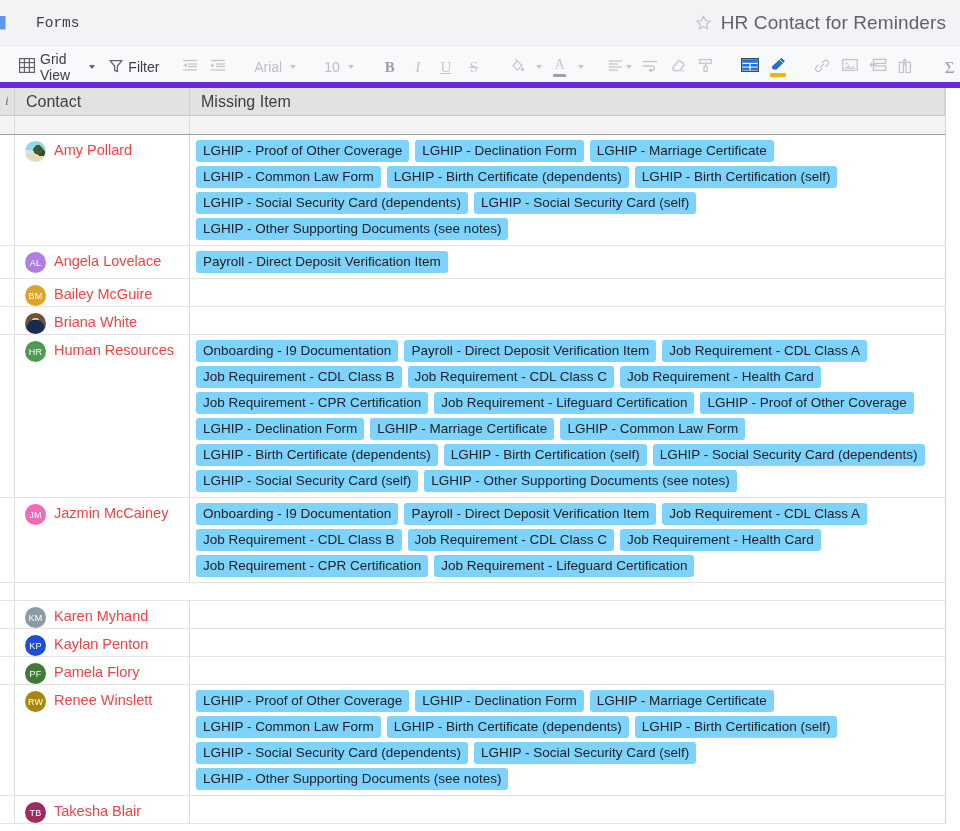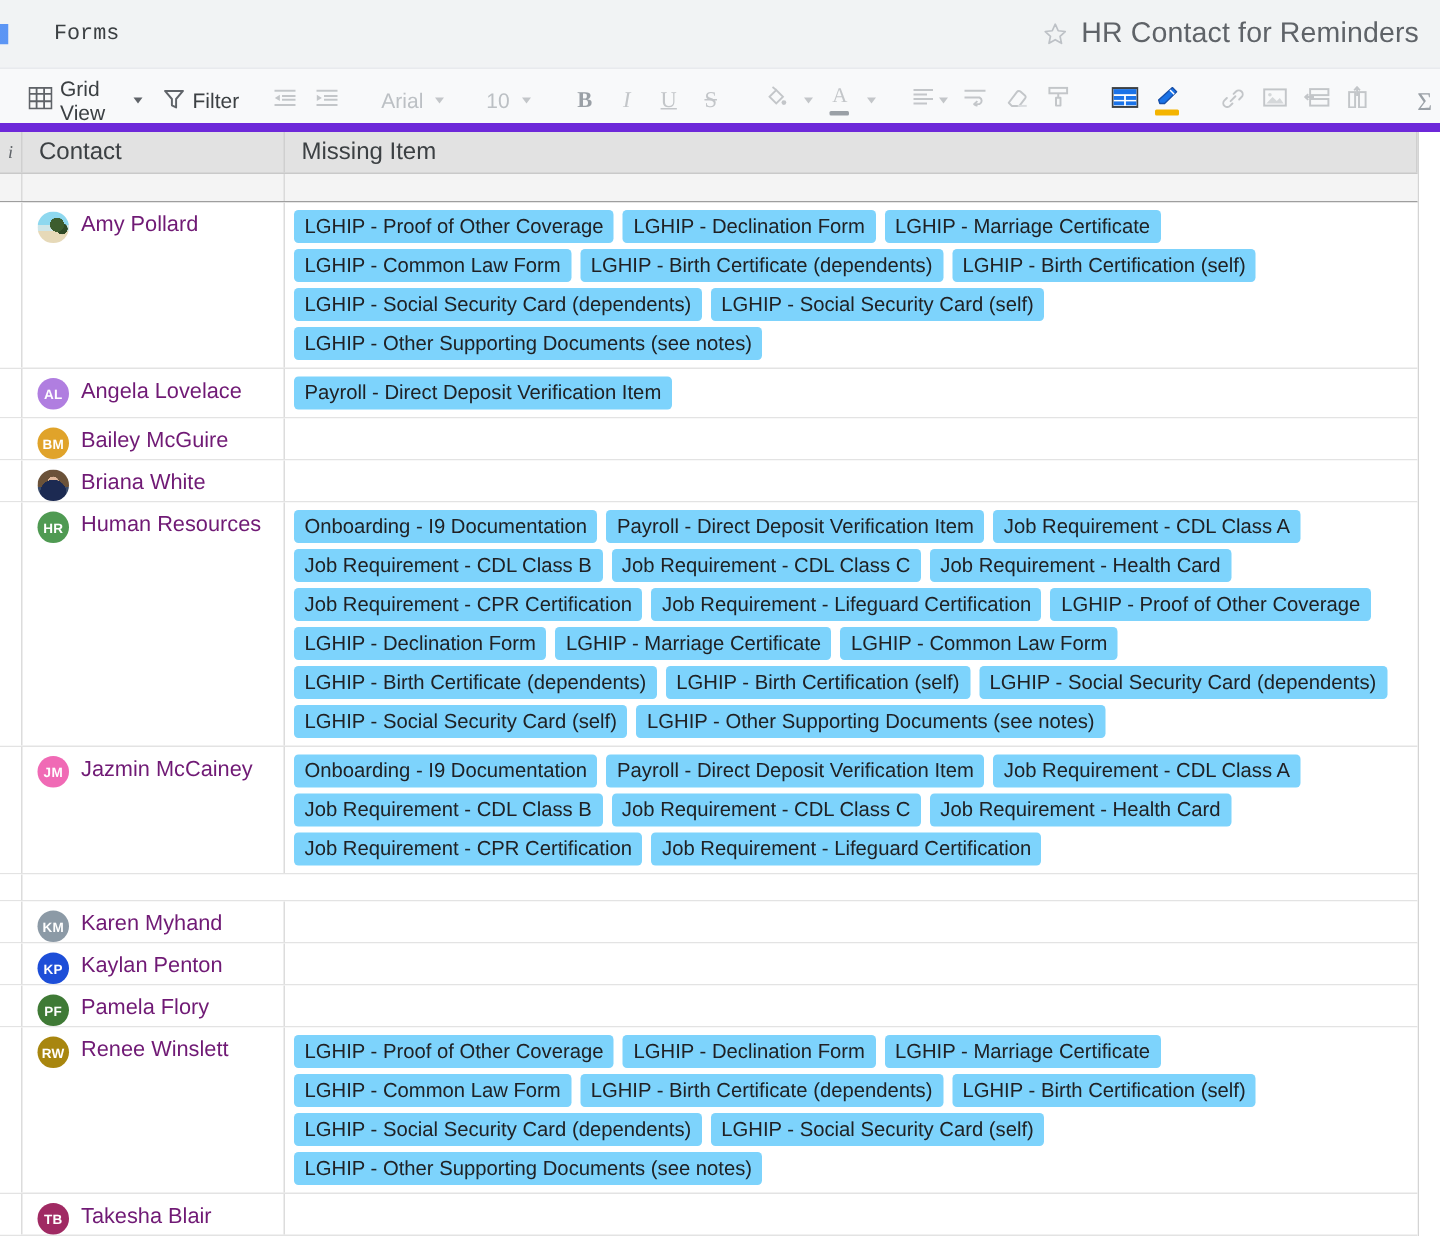--- a/index.html
+++ b/index.html
@@ -182,42 +182,42 @@
     align-content: flex-start;
     gap: 4px 6px;
   }
 
   .avatar {
     width: 21px; height: 21px;
     border-radius: 50%;
     flex: none;
     display: flex; align-items: center; justify-content: center;
     font-size: 9px;
-    font-weight: bold;
+    font-weight: normal;
     color: #ffffff;
     letter-spacing: .2px;
     overflow: hidden;
     position: relative;
     margin-top: 1px;
   }
   .avatar.photo-beach {
     background:
       radial-gradient(circle at 62% 42%, #3d5d2e 0 26%, rgba(0,0,0,0) 27%),
       radial-gradient(circle at 78% 55%, #2f4a26 0 18%, rgba(0,0,0,0) 19%),
       linear-gradient(#8ed8ef 0 42%, #cfe6e8 42% 62%, #e6d9b8 62% 100%);
   }
   .avatar.photo-person {
     background:
       radial-gradient(circle at 50% 74%, #1c2a52 0 46%, rgba(0,0,0,0) 47%),
       radial-gradient(circle at 50% 40%, #e0b89b 0 22%, rgba(0,0,0,0) 23%),
       linear-gradient(#6b5239 0 55%, #3a4c6b 55% 100%);
   }
   .contact-name {
     font-size: 14.5px;
-    color: #701a75;
+    color: #ef4444;
     line-height: 21px;
     white-space: nowrap;
   }
 
   .tag {
     background: #7dd3fc;
     border-radius: 3px;
     padding: 2px 7px 3px 7px;
     font-size: 13.5px;
     color: #202124;

